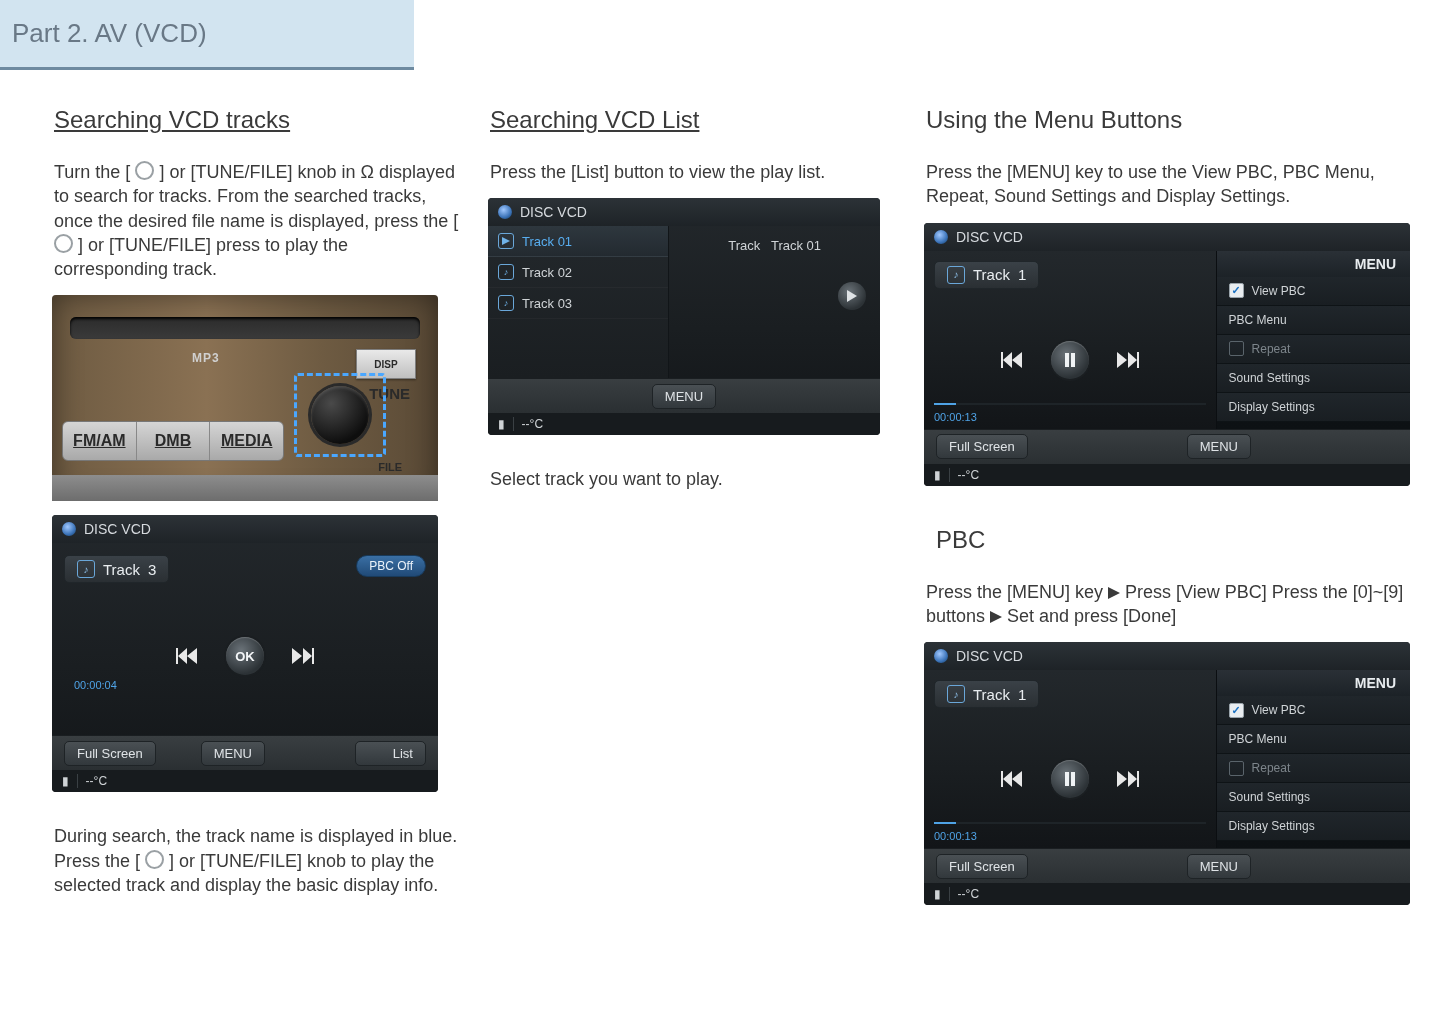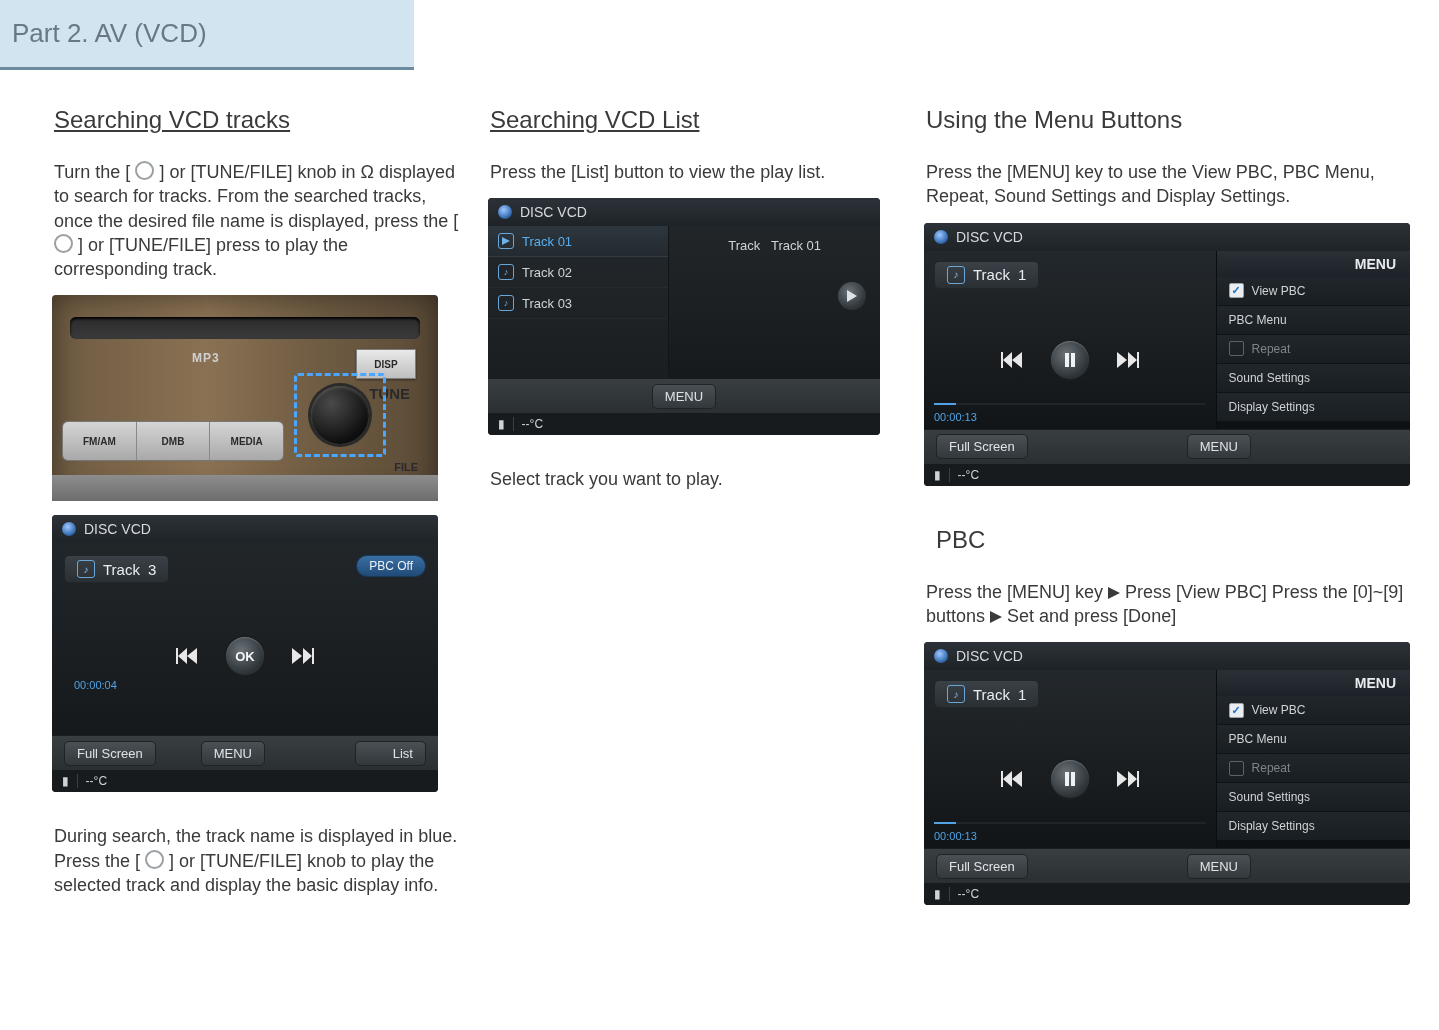--- a/index.html
+++ b/index.html
@@ -43,24 +43,24 @@
   .stereo{width:386px;height:206px;margin-left:4px;background:
     linear-gradient(90deg,var(--wood1),var(--wood2) 40%,var(--wood1) 70%,#5a4a36);
     box-shadow:inset 0 0 30px rgba(0,0,0,.45);position:relative;border-radius:4px;}
   .stereo .slot{position:absolute;left:18px;right:18px;top:22px;height:22px;border-radius:6px;
     background:linear-gradient(#2c2c2c,#3a3a3a);box-shadow:inset 0 2px 3px #000;}
   .stereo .mp3{position:absolute;left:140px;top:56px;font-size:12px;color:#d0d0d0;font-weight:bold;letter-spacing:1px;}
   .stereo .btn{position:absolute;background:linear-gradient(#e9e9e9,#bfbfbf);border:1px solid #7e7e7e;border-radius:0;
     color:#2a2a2a;font-size:10px;font-weight:bold;text-align:center;display:flex;align-items:center;justify-content:center;box-shadow:0 1px 2px rgba(0,0,0,.4);}
   .stereo .btn.disp{right:22px;top:54px;width:58px;height:28px;}
   .stereo .strip{position:absolute;left:10px;bottom:40px;height:38px;width:220px;background:linear-gradient(#d5d5d5,#a9a9a9);border-radius:6px;border:1px solid #777;display:flex;}
-  .stereo .strip .sbtn{flex:1;border-right:1px solid #888;display:flex;align-items:center;justify-content:center;font-size:10px;color:#2a2a2a;font-weight:bold;}
+  .stereo .strip .sbtn{flex:1;border-right:1px solid #888;display:flex;align-items:center;justify-content:center;font-size:16px;color:#2a2a2a;font-weight:bold;text-decoration:underline;}
   .stereo .strip .sbtn:last-child{border-right:none;}
   .stereo .tune-lbl{position:absolute;right:28px;top:90px;font-size:15px;color:#2a2a2a;font-weight:bold;}
-  .stereo .file-lbl{position:absolute;right:20px;bottom:28px;font-size:11px;color:#2a2a2a;font-weight:bold;}
+  .stereo .file-lbl{position:absolute;right:36px;bottom:28px;font-size:11px;color:#2a2a2a;font-weight:bold;}
   .stereo .knob-box{position:absolute;right:52px;bottom:44px;width:86px;height:78px;border:3px dashed var(--knob-highlight);border-radius:4px;display:flex;align-items:center;justify-content:center;}
   .stereo .knob{width:58px;height:58px;border-radius:50%;background:radial-gradient(circle at 35% 30%,#4a4a4a,#0e0e0e 72%);box-shadow:0 0 0 3px #2a2a2a, inset 0 2px 3px rgba(255,255,255,.15);}
   .stereo:after{content:"";position:absolute;left:0;right:0;bottom:0;height:26px;background:linear-gradient(#8d8d8d,#6d6d6d);}
 
   
   .screen{background:linear-gradient(#23282c,#1a1e21 55%, #121518);color:#cfd3d6;font-family:Arial,Helvetica,sans-serif;}
   .scr-header{height:28px;background:linear-gradient(#2c3237,#1e2327);display:flex;align-items:center;padding:0 10px;font-size:14px;color:#d6dade;}
   .disc-dot{width:14px;height:14px;border-radius:50%;background:radial-gradient(circle at 40% 35%,#a0c8ff,#3b73b8 60%,#123457);margin-right:8px;}
   .scr-body{position:relative;}
   .track-pill{display:inline-flex;align-items:center;gap:8px;background:linear-gradient(#3a4147,#2a2f33);border:1px solid #20262a;border-radius:5px;padding:4px 12px;color:#e9edf0;font-size:15px;}

